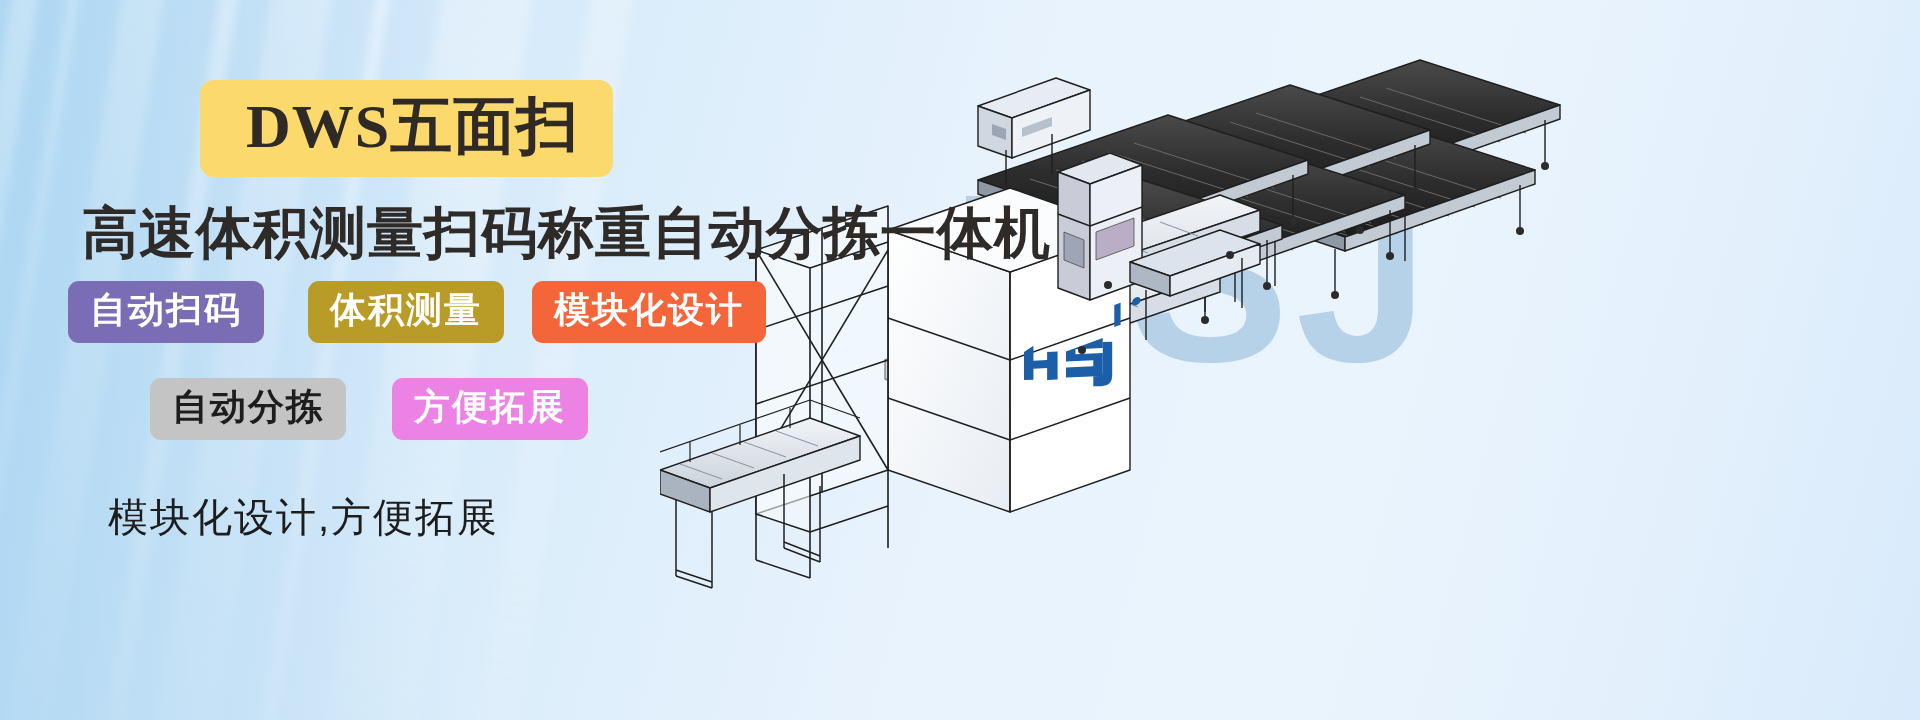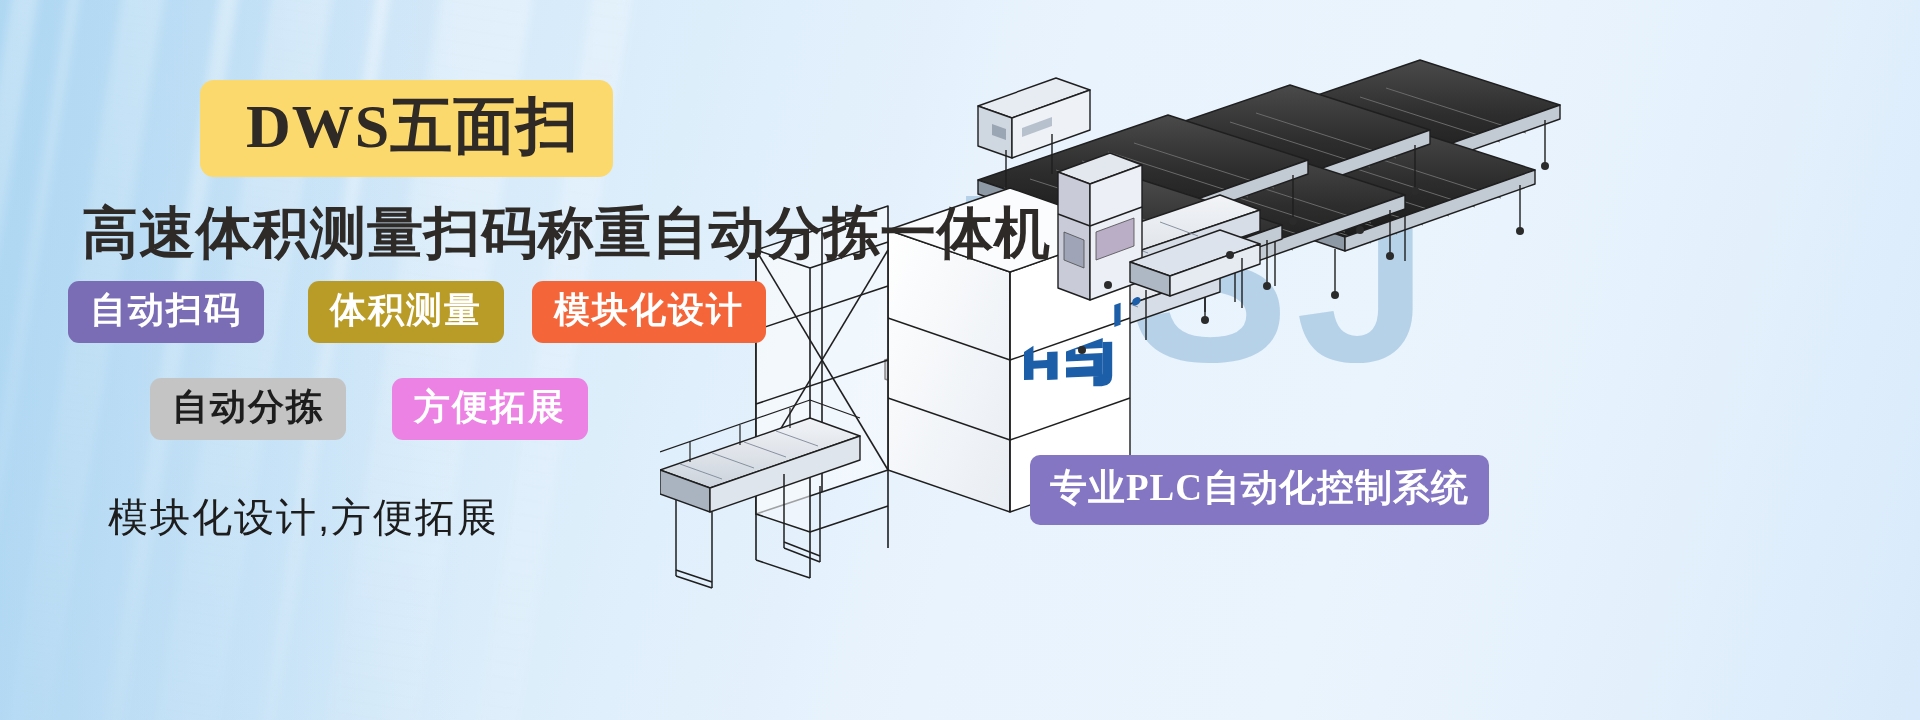--- a/index.html
+++ b/index.html
@@ -459,15 +459,14 @@
     </div>
 
     <div class="pill-row pill-row-2">
       <div class="pill pill-gray">自动分拣</div>
       <div class="pill pill-pink">方便拓展</div>
     </div>
 
     <div class="tagline">模块化设计,方便拓展</div>
   </div>
 
-  <div class="plc-badge">专业PLC自动化控制系统</div>
 
 </div>
 
 </body></html>

